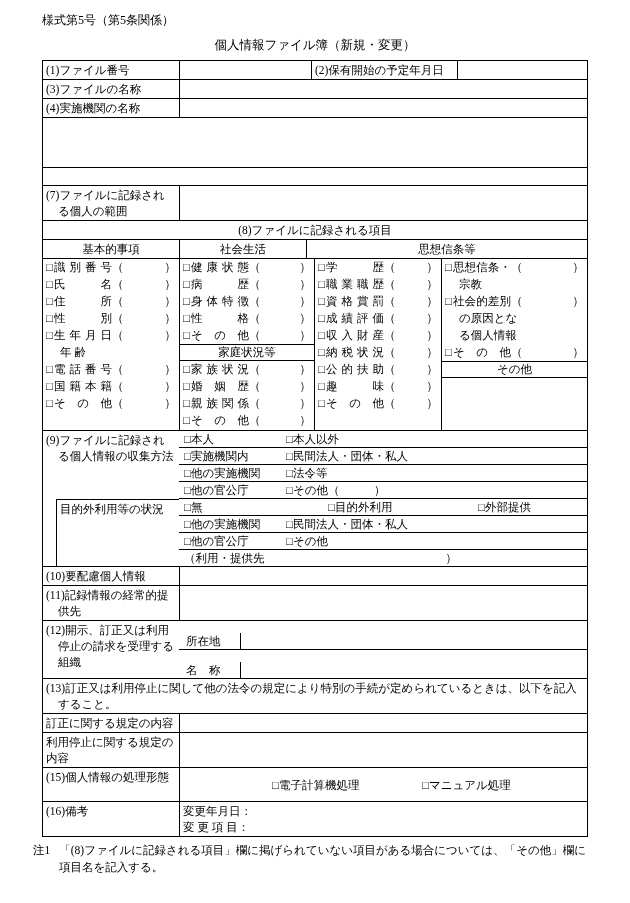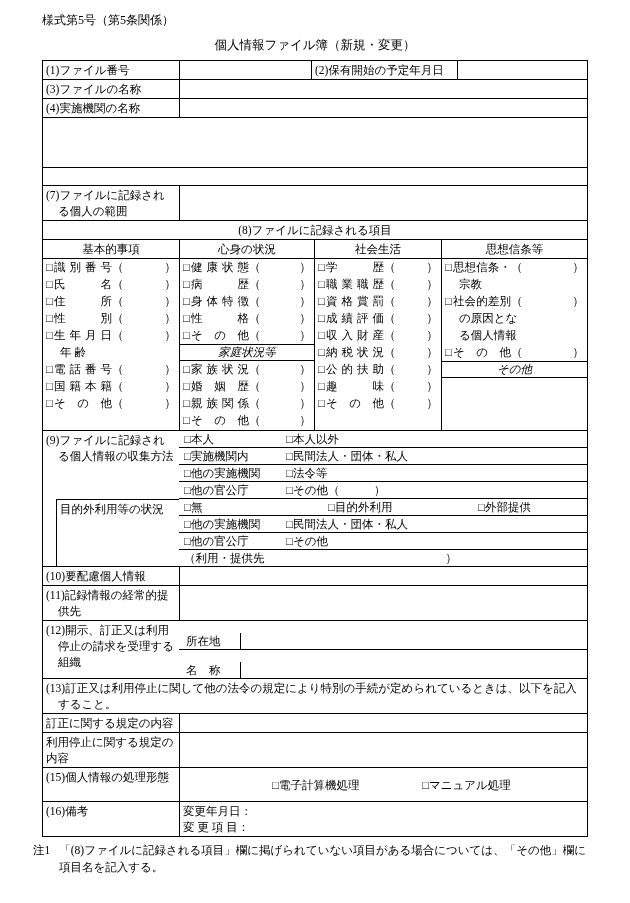--- a/index.html
+++ b/index.html
@@ -35,21 +35,21 @@
   .rh9 { min-height: 136px; }
 
   
   .g1 { flex: 0 0 136px; } .g2 { flex: 0 0 135px; } .g3 { flex: 0 0 127px; } .g4 { flex: 1 1 auto; }
   .gridcol { padding: 0; display: flex; flex-direction: column; }
   .cbi { display: flex; align-items: baseline; height: 17px; line-height: 17px; padding: 0 3px; white-space: nowrap; }
   .bx { margin-right: 1px; }
   .cbl { display: inline-block; width: 58px; text-align: justify; text-align-last: justify; white-space: nowrap; }
   .fill { flex: 1 1 auto; }
   .cbc { height: 17px; line-height: 17px; padding-left: 17px; white-space: nowrap; }
-  .cbhead { border-top: 1px solid #000; border-bottom: 1px solid #000; text-align: center; height: 17px; line-height: 15px; font-style: italic; }
+  .cbhead { border-top: 1px solid #000; border-bottom: 1px solid #000; text-align: center; height: 17px; line-height: 15px; }
   .cbrest { flex: 1 1 auto; }
 
   
   .cmb { padding: 0; display: flex; flex-direction: column; }
   .p9 { height: 68px; padding: 1px 3px 1px 15px; text-indent: -12px; }
   .p9b { flex: 1 1 auto; margin-left: 13px; border-top: 1px solid #000; border-left: 1px solid #000; padding: 1px 3px; }
   .subcol { flex: 1 1 auto; display: flex; flex-direction: column; }
   .sub { flex: 1 1 0; display: flex; align-items: center; border-top: 1px solid #000; padding: 0 5px; }
   .sub:first-child { border-top: none; }
   .a1 { flex: 0 0 102px; } .m1 { flex: 0 0 144px; } .m2 { flex: 0 0 150px; }
@@ -106,21 +106,20 @@
       <div class="c lab hang">(7)ファイルに記録される個人の範囲</div>
       <div class="c val"></div>
     </div>
 
     <div class="row rh8">
       <div class="c val center">(8)ファイルに記録される項目</div>
     </div>
 
     <div class="row rh8">
       <div class="c g1 center">基本的事項</div>
-      <div class="c g2 center">心身の状況</div>
       <div class="c g3 center">社会生活</div>
       <div class="c g4 center">思想信条等</div>
     </div>
 
     <div class="row rhg">
 
       <div class="c g1 gridcol">
         <div class="cbi">
             <span class="bx">□</span>
             <span class="cbl">識別番号</span>

